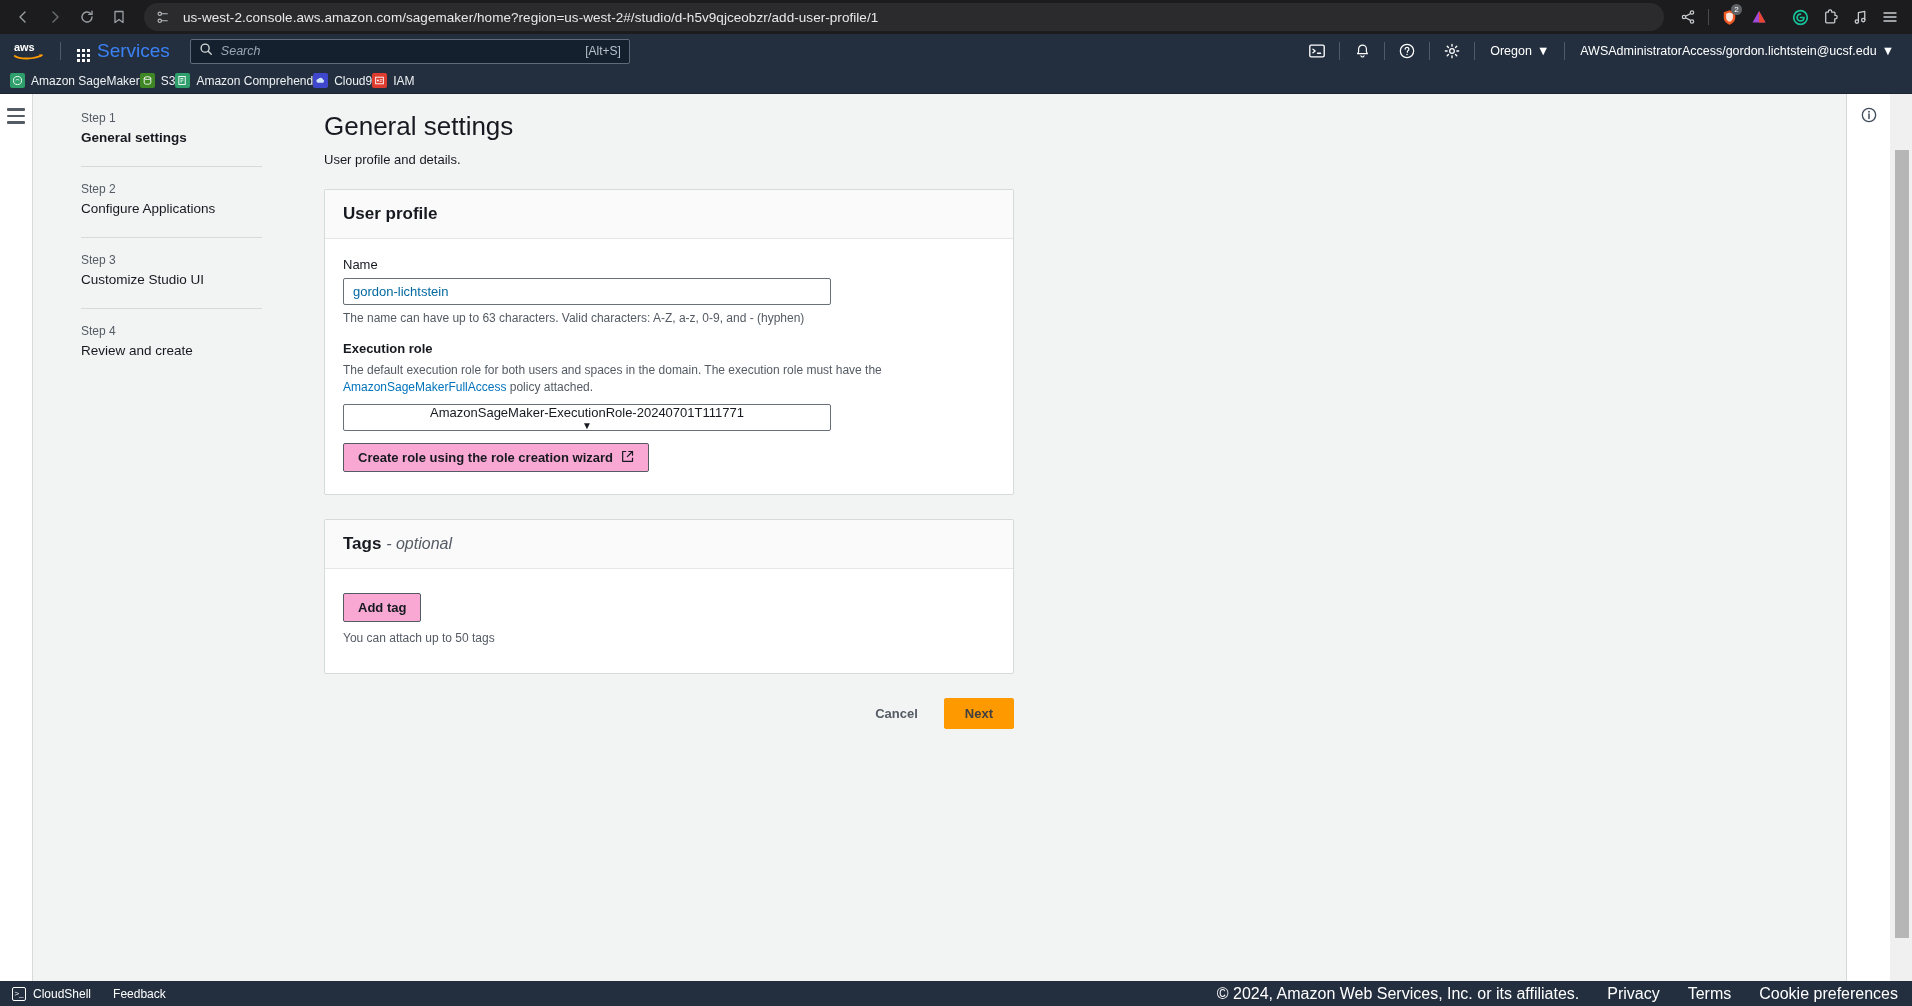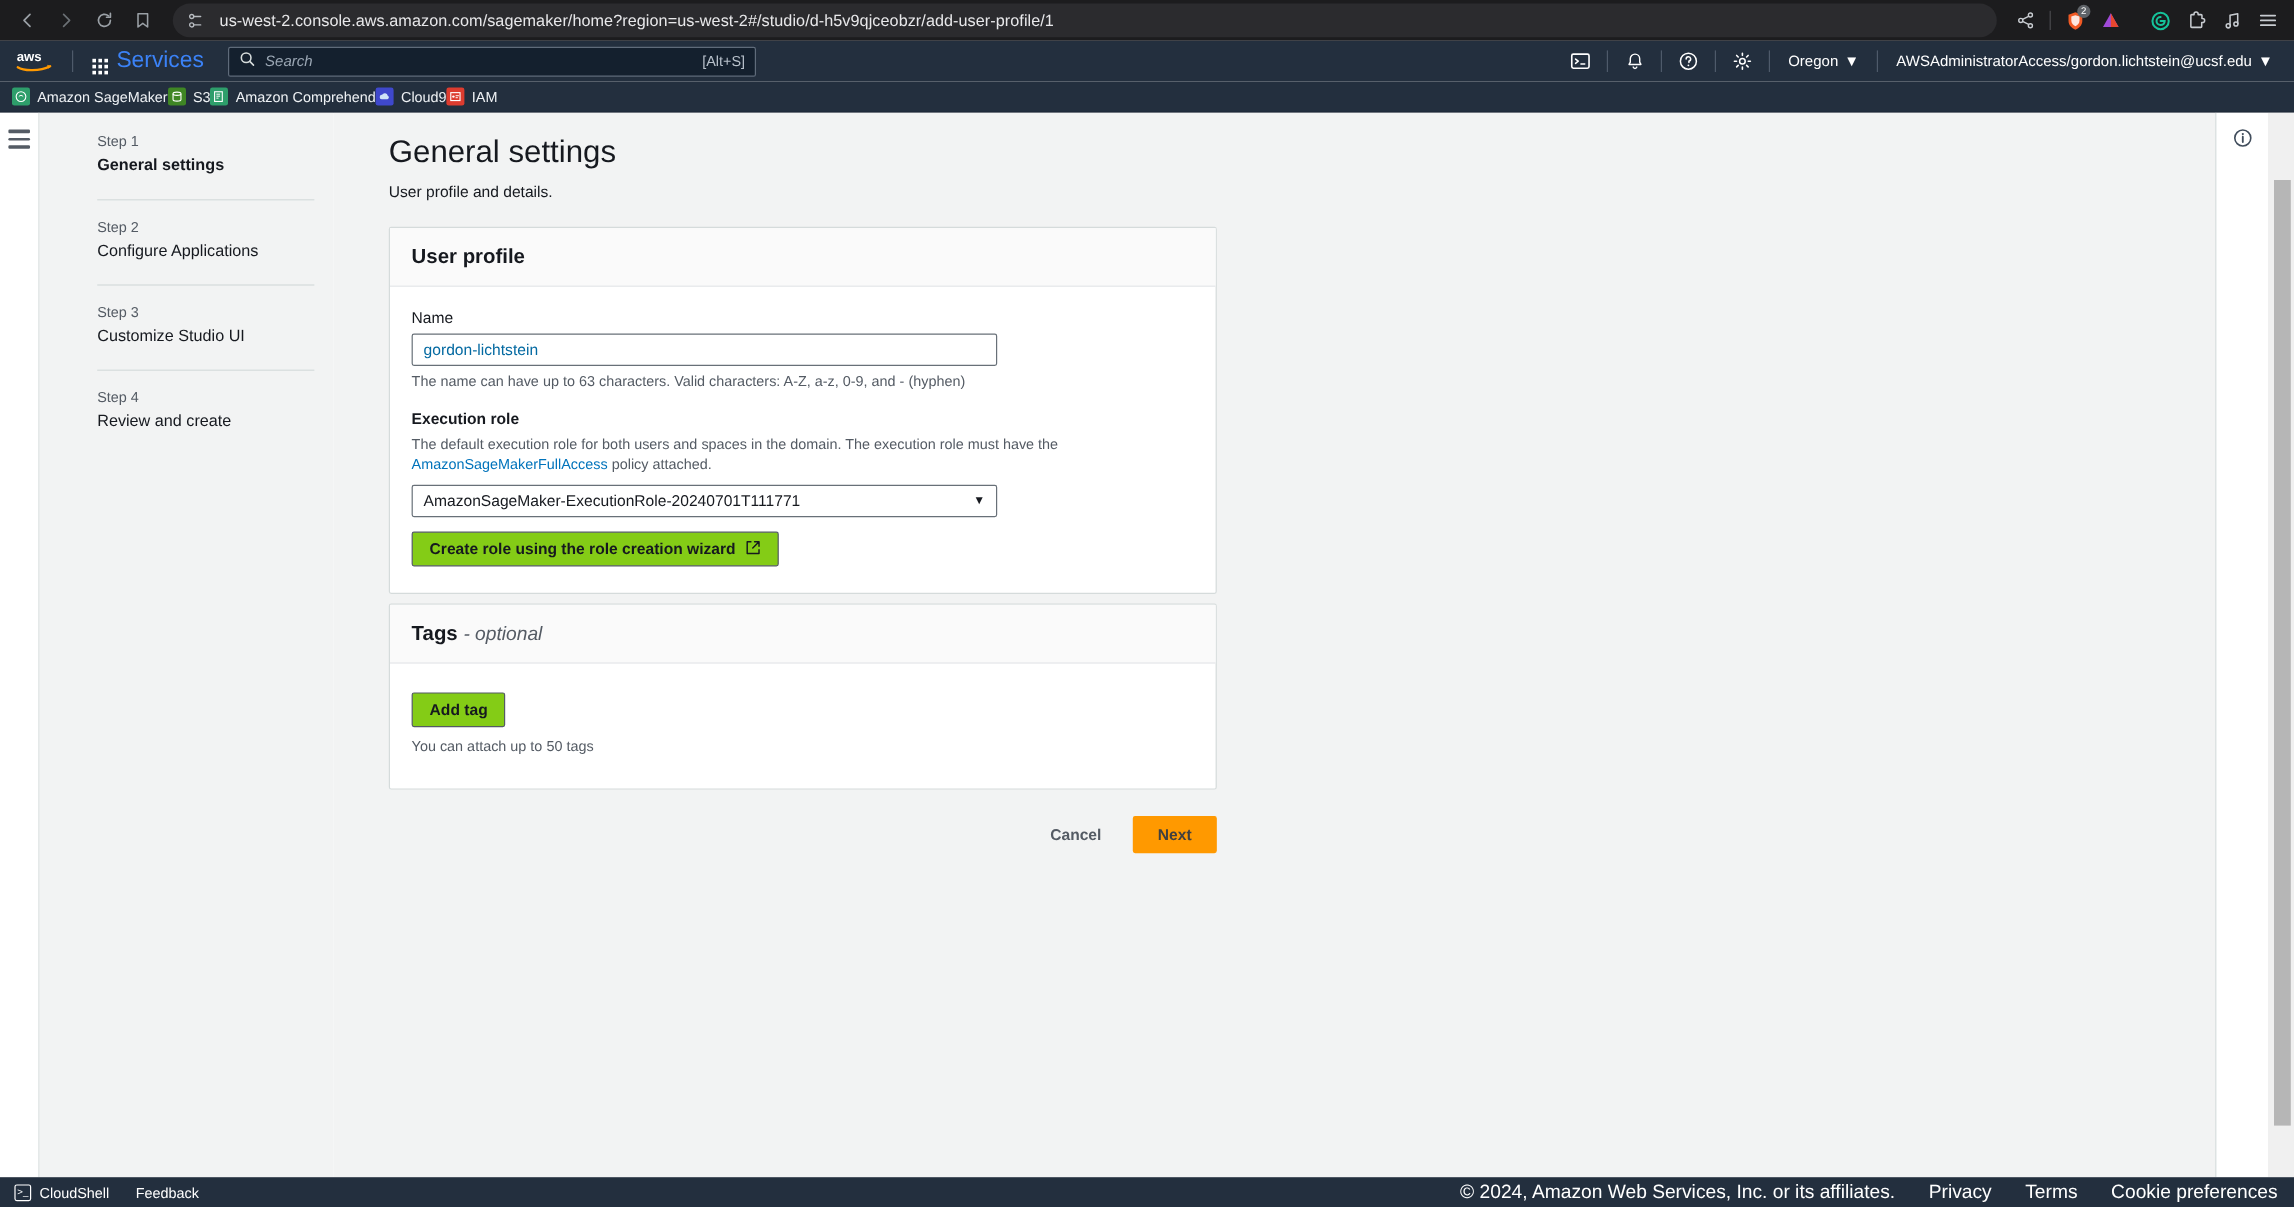--- a/index.html
+++ b/index.html
@@ -174,21 +174,21 @@
     font-size: 26px; font-weight: normal; color: #16191f;
     line-height: 32px; margin-bottom: 10px;
   }
   .page-sub { font-size: 13px; color: #16191f; margin-bottom: 22px; }
 
   .card {
     width: 690px;
     background: #ffffff;
     border: 1px solid #d5dbdb;
     border-radius: 2px;
-    margin-bottom: 8px;
+    margin-bottom: 24px;
   }
   .card-head {
     padding: 14px 18px;
     border-bottom: 1px solid #e4e7e9;
     background: #fafafa;
   }
   .card-head h2 { font-size: 17px; color: #16191f; font-weight: bold; }
   .card-head .opt { font-weight: normal; font-style: italic; color: #545b64; font-size: 16px; }
   .card-body { padding: 18px 18px 22px 18px; }
 
@@ -210,29 +210,30 @@
   }
   .select-box {
     width: 488px; height: 27px;
     border: 1px solid #687078;
     border-radius: 2px;
     padding: 0 9px;
     font-size: 13px; color: #16191f;
     display: flex; align-items: center; justify-content: space-between;
     background: #fff;
     margin-bottom: 12px;
+    flex-direction: column;
   }
   .caret { font-size: 10px; color: #16191f; }
 
   .btn-secondary {
     display: inline-flex; align-items: center; gap: 8px;
     height: 29px; padding: 0 14px;
     border: 1px solid #545b64;
     border-radius: 2px;
-    background: #84cc16;
+    background: #f9a8d4;
     color: #16191f; font-size: 13px; font-weight: bold;
     cursor: pointer;
     font-family: "Liberation Sans", sans-serif;
   }
   .btn-primary {
     height: 31px; padding: 0 20px;
     background: #ff9900;
     border: 1px solid #ff9900;
     border-radius: 2px;
     color: #404040; font-size: 13px; font-weight: bold;

